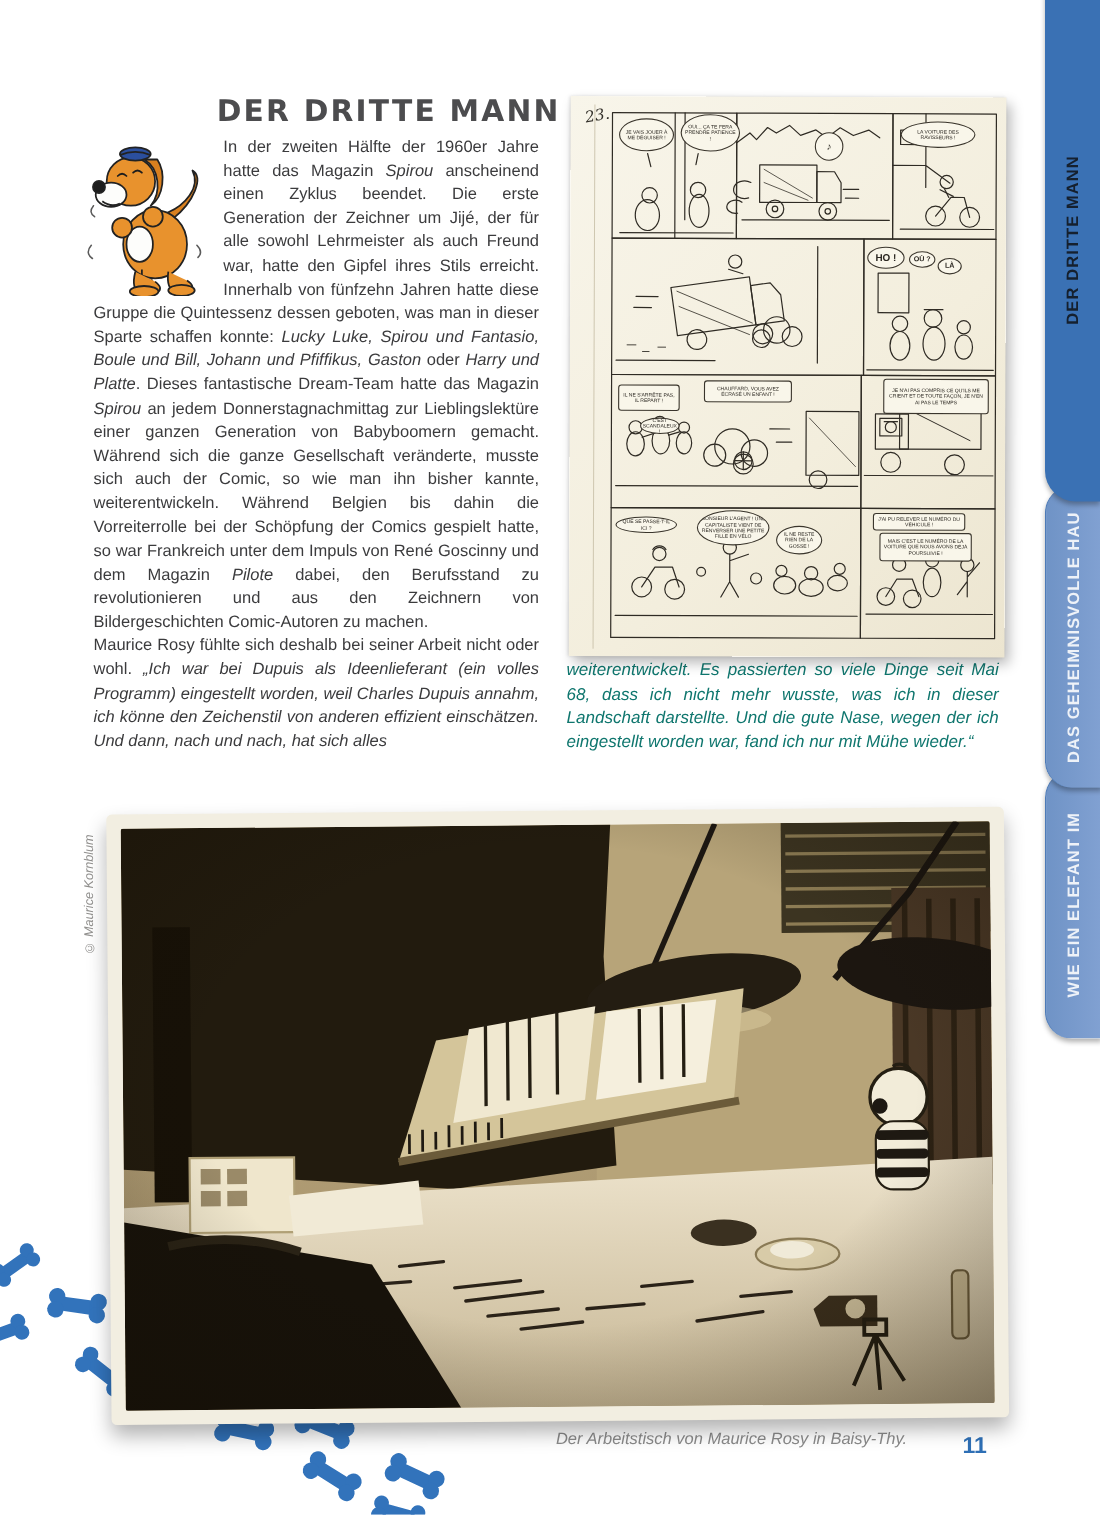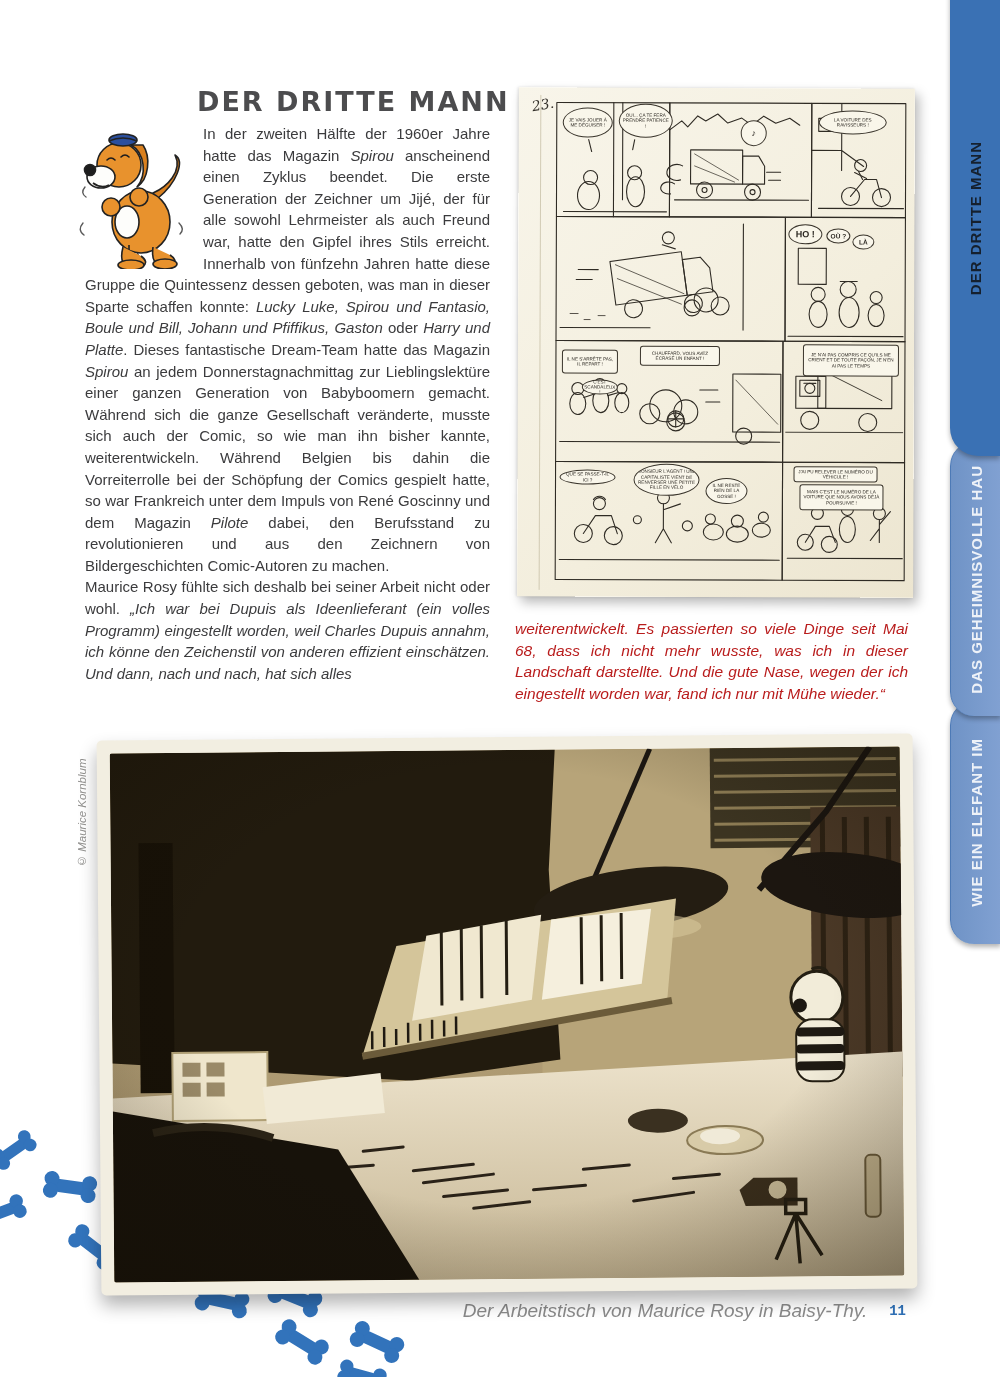--- a/index.html
+++ b/index.html
@@ -8,21 +8,21 @@
     font-family:"Liberation Sans",sans-serif;overflow:hidden;
   }
   
   .article{position:absolute;left:85px;top:86px;width:405px;color:#3b3b3d;}
   .title{
     margin:0 0 6px 112px;font-family:"DejaVu Sans",sans-serif;font-weight:900;
     font-size:27px;letter-spacing:2px;color:#4c4c4e;white-space:nowrap;
   }
   .dogfloat{float:left;width:116px;height:142px;margin:4px 8px 2px -6px;}
   .article p{margin:0;font-size:15px;line-height:21.6px;text-align:justify;}
-  .col2{position:absolute;left:515px;top:618px;width:393px;color:#b91c1c;}
+  .col2{position:absolute;left:515px;top:599px;width:393px;color:#0f766e;}
   .col2 p{margin:0;font-size:15.5px;line-height:21.6px;text-align:justify;}
   
   .comic{
     position:absolute;left:518px;top:88px;width:396px;height:509px;
     background:linear-gradient(135deg,#f8f5ea 0%,#f3eedd 60%,#ece5d0 100%);
     box-shadow:4px 6px 12px rgba(0,0,0,.28), -1px 0 3px rgba(0,0,0,.12);
     transform:rotate(.2deg);
   }
   .comic svg{position:absolute;left:0;top:0;}
   .bub{
@@ -55,25 +55,25 @@
     box-shadow:0 10px 18px rgba(0,0,0,.3);transform:rotate(-.5deg);
   }
   .photo svg{display:block;border-radius:2px;}
   .credit{
     position:absolute;left:76px;top:737px;height:130px;z-index:3;
     writing-mode:vertical-rl;transform:rotate(180deg);
     font-style:italic;font-size:11.5px;color:#8f8e8c;white-space:nowrap;
   }
   .caption{
     position:absolute;left:455px;top:1300px;width:420px;text-align:center;
-    font-style:italic;font-size:19px;color:#8a8a8a;
+    font-style:italic;font-size:15px;color:#8a8a8a;
   }
   .pagenum{
-    position:absolute;left:866px;top:1303px;width:40px;text-align:right;
-    font-weight:bold;font-size:14px;color:#2e6fb5;font-family:Liberation Mono, monospace;
+    position:absolute;left:866px;top:1303px;width:40px;text-align:center;
+    font-weight:bold;font-size:21px;color:#2e6fb5;
   }
   .bones{position:absolute;left:0;top:0;z-index:1;pointer-events:none;}
 </style>
 </head>
 <body>
 
 <div class="article">
   <h1 class="title">DER DRITTE MANN</h1>
   <div class="dogfloat">
     <svg width="116" height="142" viewBox="0 0 116 142">

